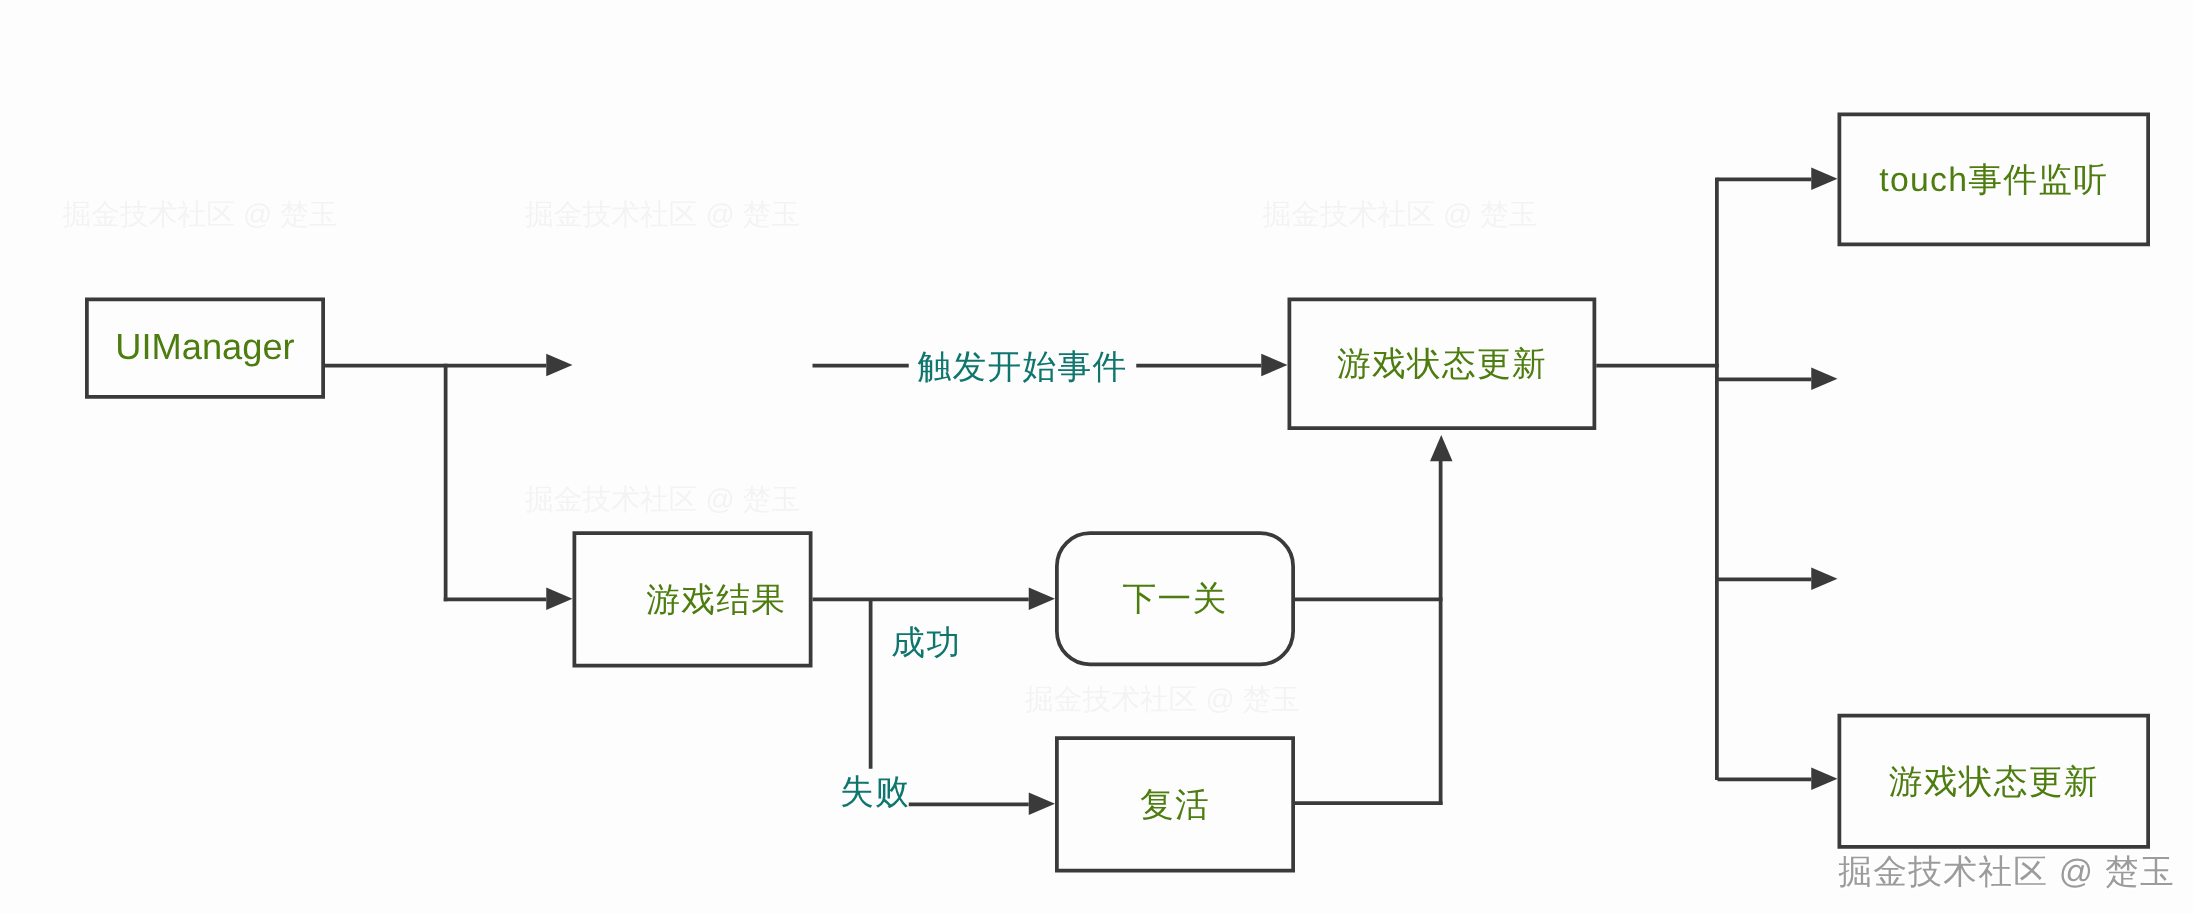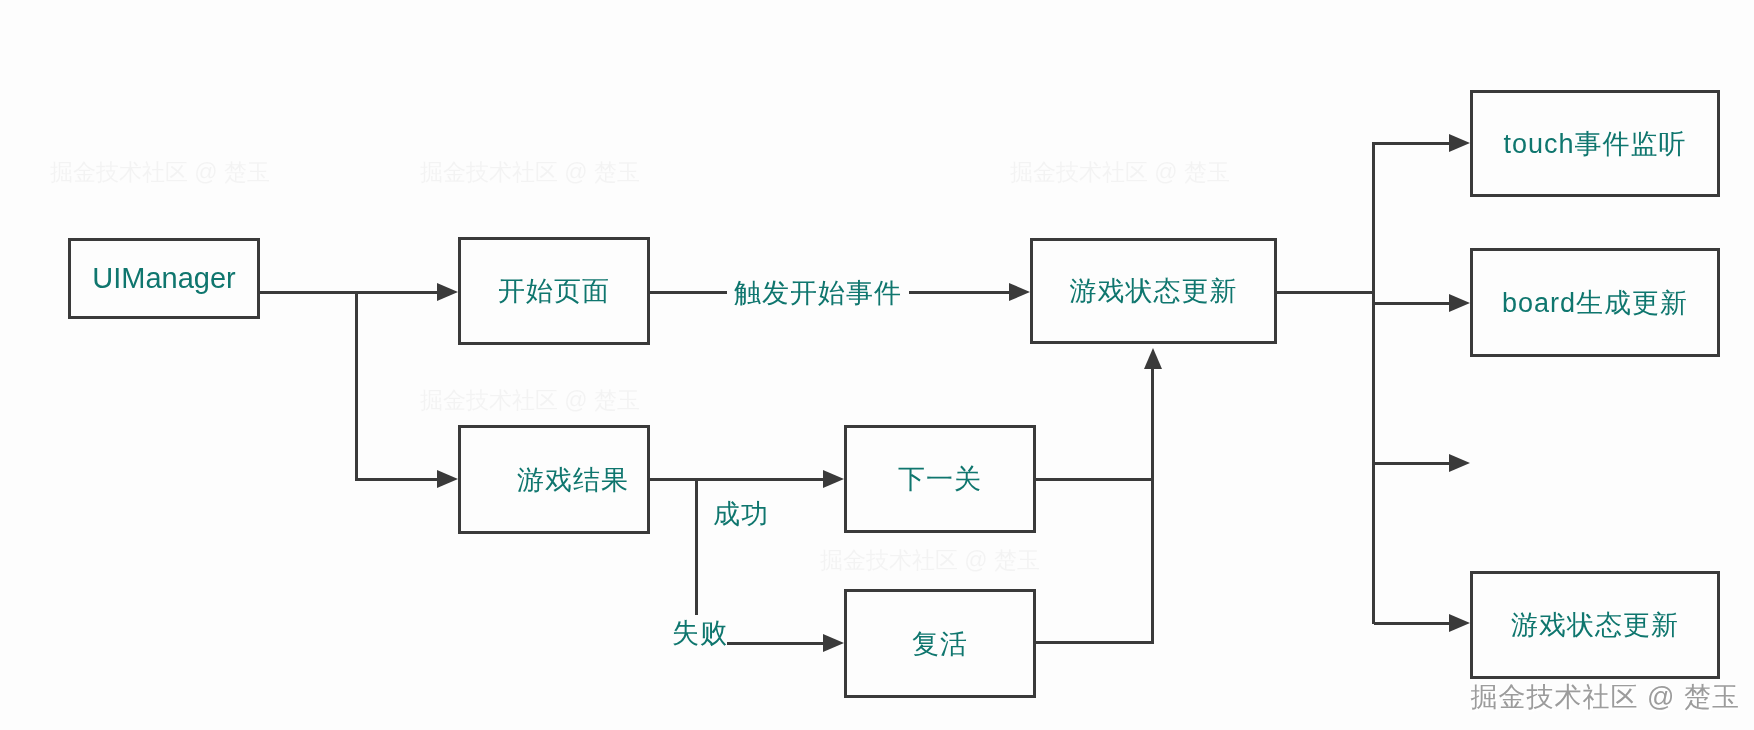--- a/index.html
+++ b/index.html
@@ -3,21 +3,21 @@
 <meta charset="utf-8">
 <style>
   html,body{margin:0;padding:0;background:#fdfdfd;}
   #canvas{
     position:relative;width:1754px;height:730px;background:#fdfdfd;overflow:hidden;
     font-family:"Liberation Sans","DejaVu Sans",sans-serif;color:#3d3d3d;
   }
   .box{
     position:absolute;box-sizing:border-box;border:3px solid #3a3a3a;background:#fdfdfd;
     display:flex;align-items:center;justify-content:center;
-    font-size:27px;letter-spacing:1px;color:#0f766e;
+    font-size:27px;letter-spacing:1px;color:#4d7c0f;
   }
   .hline{position:absolute;height:3px;background:#3a3a3a;}
   .vline{position:absolute;width:3px;background:#3a3a3a;}
   .arr-right{position:absolute;width:0;height:0;
     border-top:9px solid transparent;border-bottom:9px solid transparent;
     border-left:21px solid #3a3a3a;}
   .arr-up{position:absolute;width:0;height:0;
     border-left:9px solid transparent;border-right:9px solid transparent;
     border-bottom:21px solid #3a3a3a;}
   .edge-label{
@@ -41,47 +41,41 @@
   <div class="ghost" style="left:160px;top:172px;">掘金技术社区 @ 楚玉</div>
   <div class="ghost" style="left:530px;top:172px;">掘金技术社区 @ 楚玉</div>
   <div class="ghost" style="left:530px;top:400px;">掘金技术社区 @ 楚玉</div>
   <div class="ghost" style="left:1120px;top:172px;">掘金技术社区 @ 楚玉</div>
   <div class="ghost" style="left:930px;top:560px;">掘金技术社区 @ 楚玉</div>
 
   <div class="box" style="left:68px;top:238px;width:192px;height:81px;font-size:29px;letter-spacing:0;">
     <span>UIManager</span>
   </div>
 
-  <div class="box" style="left:458px;top:237px;width:192px;height:108px;">
-    <span>开始页面</span>
-  </div>
 
   <div class="box" style="left:458px;top:425px;width:192px;height:109px;padding-left:38px;">
     <span>游戏结果</span>
   </div>
 
   <div class="box" style="left:1030px;top:238px;width:247px;height:106px;">
     <span>游戏状态更新</span>
   </div>
 
-  <div class="box" style="left:844px;top:425px;width:192px;height:108px;">
+  <div class="box" style="left:844px;top:425px;width:192px;height:108px;border-radius:28px;">
     <span>下一关</span>
   </div>
 
   <div class="box" style="left:844px;top:589px;width:192px;height:109px;">
     <span>复活</span>
   </div>
 
   <div class="box" style="left:1470px;top:90px;width:250px;height:107px;">
     <span>touch事件监听</span>
   </div>
 
-  <div class="box" style="left:1470px;top:248px;width:250px;height:109px;">
-    <span>board生成更新</span>
-  </div>
 
 
   <div class="box" style="left:1470px;top:571px;width:250px;height:108px;">
     <span>游戏状态更新</span>
   </div>
 
   <div class="hline" style="left:260px;top:291px;width:177px;"></div>
   <div class="arr-right" style="left:437px;top:283px;"></div>
   <div class="vline" style="left:355px;top:291px;height:190px;"></div>
   <div class="hline" style="left:355px;top:478px;width:82px;"></div>

